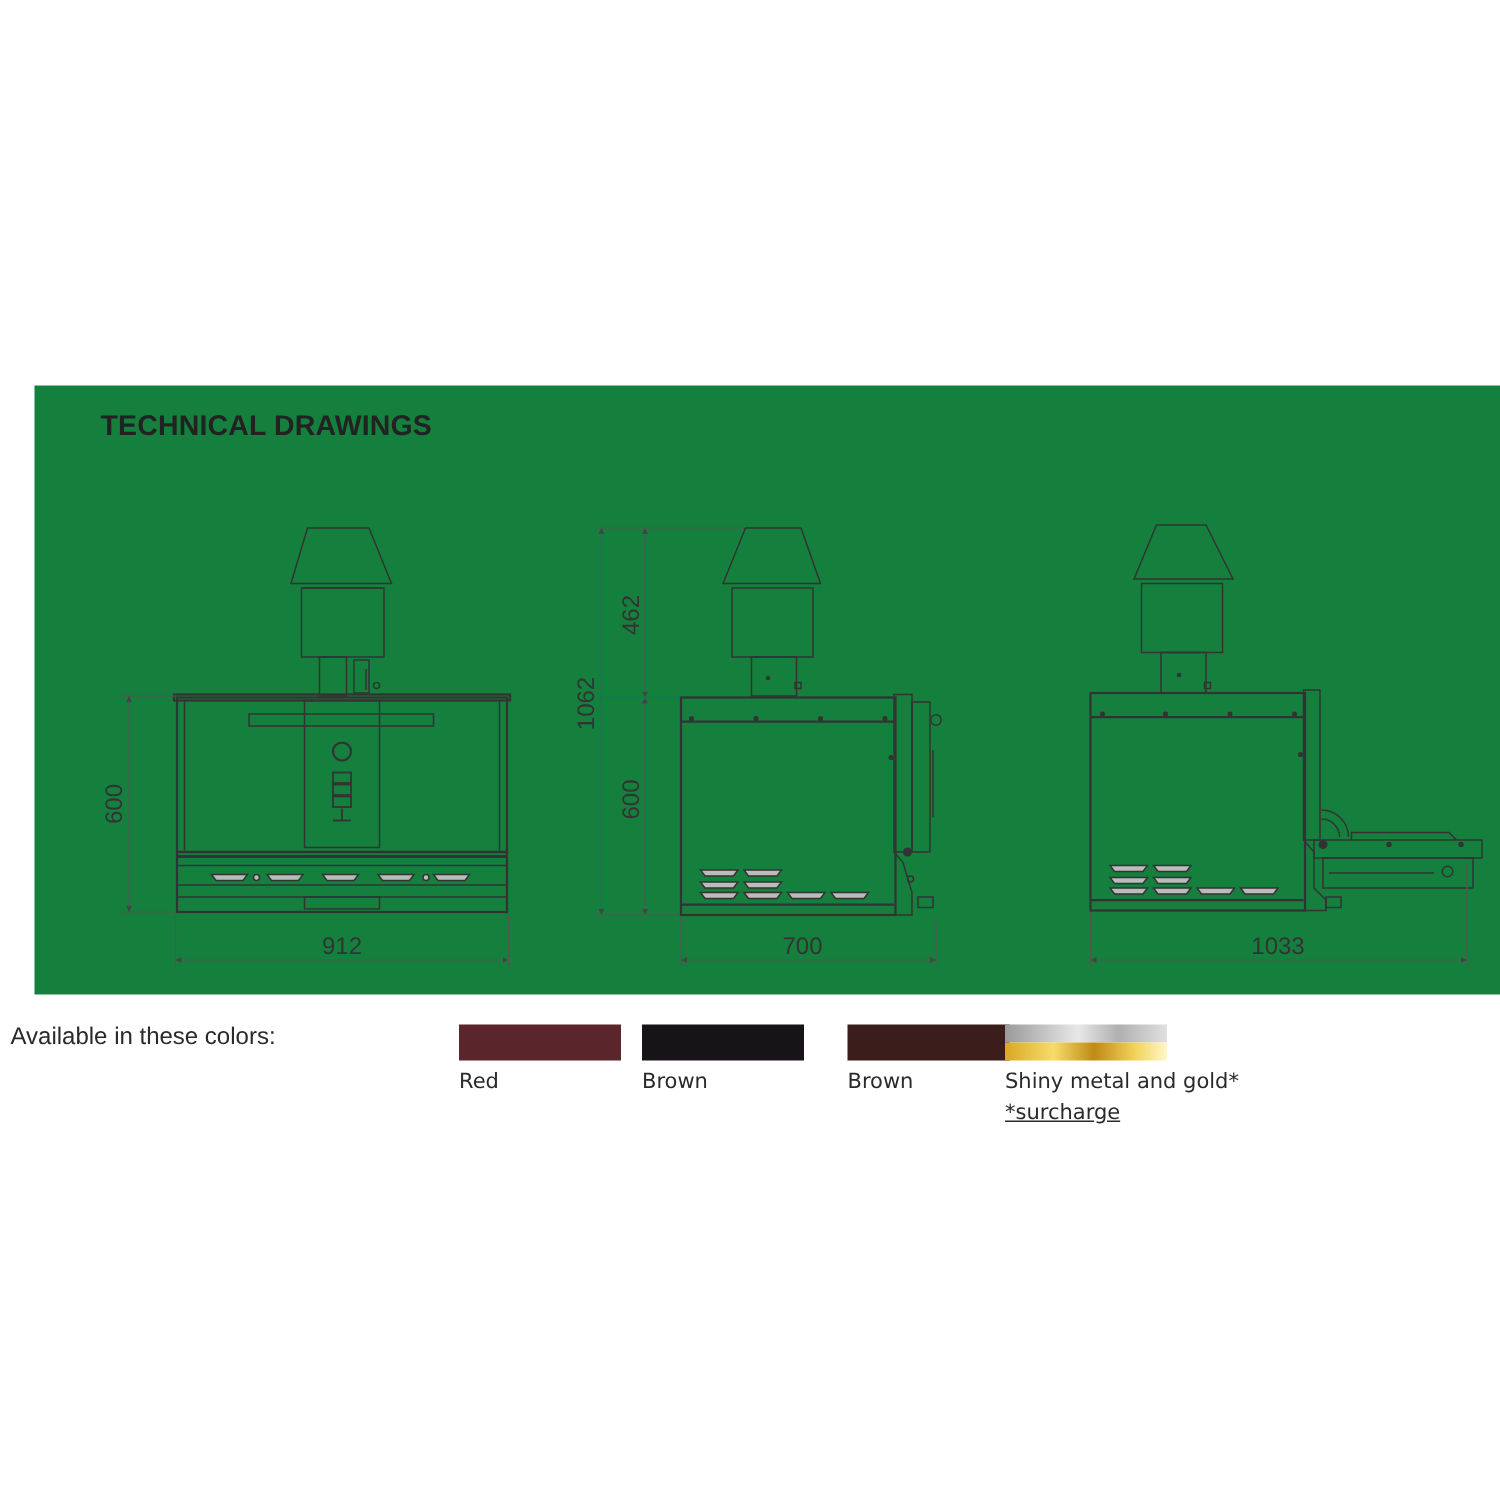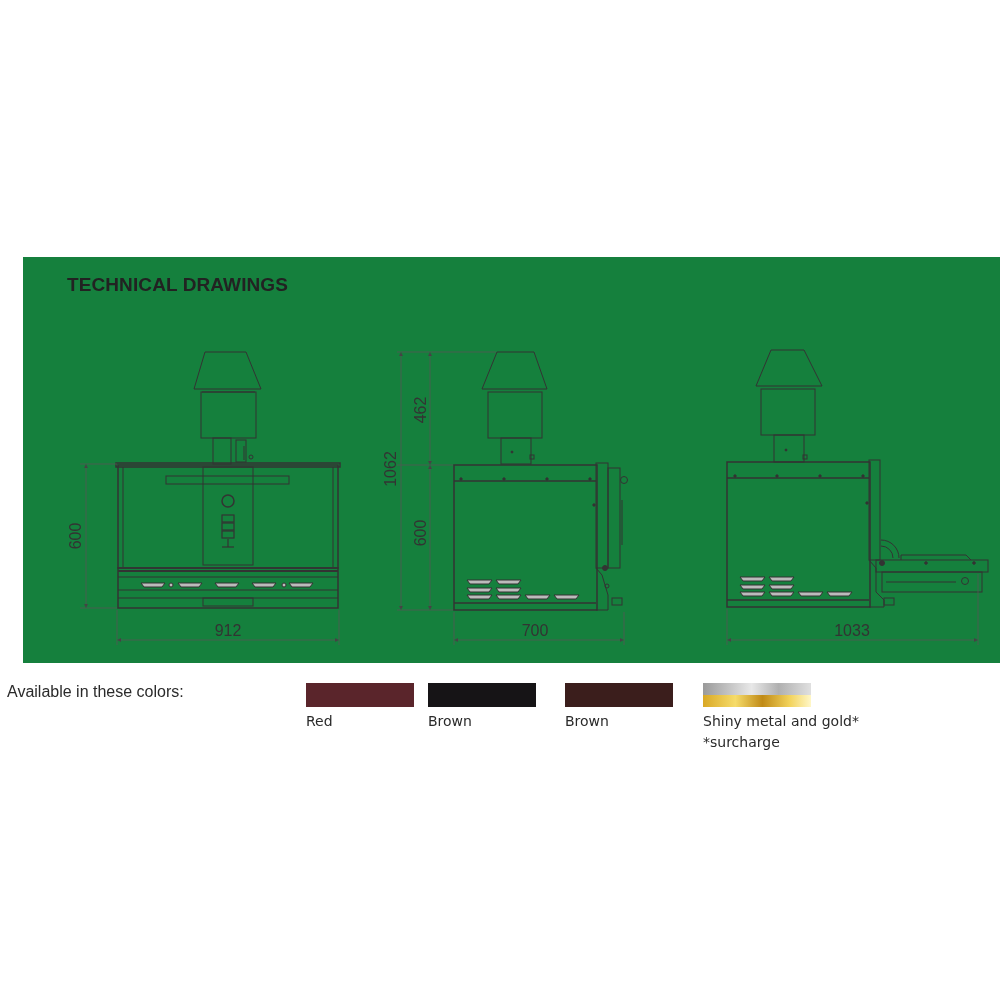--- a/index.html
+++ b/index.html
@@ -205,19 +205,19 @@
 <div class="swatch-group" style="left:428px;">
   <div class="swatch" style="background:#161416;"></div>
   <div class="swatch-label">Brown</div>
 </div>
 
 <div class="swatch-group" style="left:565px;">
   <div class="swatch" style="background:#3b1e1c;"></div>
   <div class="swatch-label">Brown</div>
 </div>
 
-<div class="swatch-group" style="left:703px;">
+<div class="swatch-group" style="left:670px;">
   <div class="swatch" style="background: linear-gradient(to bottom, transparent 0, transparent 100%), linear-gradient(to right, #9a9a9a, #e8e8e8 45%, #b0b0b0 70%, #e0e0e0); background-size: 100% 50%; background-repeat: no-repeat; position: relative;">
     <div style="position:absolute; left:0; top:12px; width:108px; height:12px; background: linear-gradient(to right, #d9a825, #f6dc6a 30%, #c08a16 55%, #f2d25a 80%, #fff7c8);"></div>
   </div>
   <div class="swatch-label">Shiny metal and gold*</div>
-  <div class="swatch-label" style="margin-top:0;">*surcharge</div>
+  <div class="swatch-label" style="margin-top:0;text-decoration:underline;">*surcharge</div>
 </div>
 
 </body></html>

